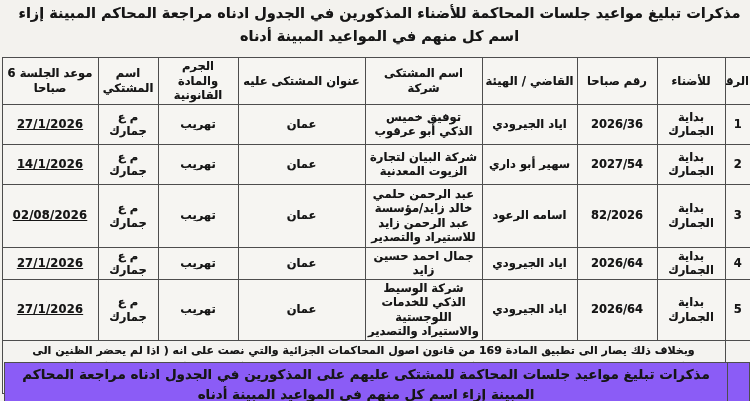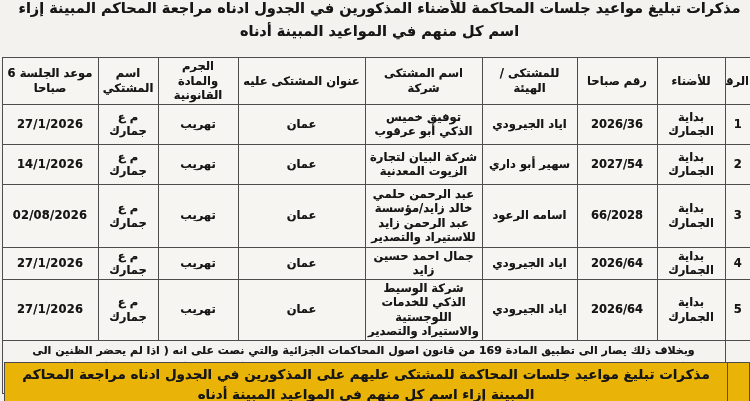--- a/index.html
+++ b/index.html
@@ -8,21 +8,21 @@
     position:relative;
     background:#f3f2ee;
     font-family:"DejaVu Sans", sans-serif;
     color:#161616;
     font-weight:bold;
     direction:rtl;
     text-shadow:0 0 0.5px rgba(40,40,40,.55);
   }
   .title-block {
     position:absolute; top:0; right:0; width:750px; height:38px;
-    display:flex; align-items:center; justify-content:center;
+    display:flex; justify-content:center;
     text-align:center; padding:2px 6px 0 15px;
     font-size:14.5px; line-height:23px;
   }
   table.notice {
     position:absolute; top:57px; right:0; width:748px;
     border-collapse:collapse; table-layout:fixed;
     direction:rtl;
   }
   table.notice th, table.notice td {
     border:1px solid #4d4d4d;
@@ -31,29 +31,29 @@
     padding:1px 2px; overflow:hidden;
     background:#f6f5f2;
   }
   table.notice th:first-child, table.notice td:first-child { border-right:none; white-space:nowrap; }
   tr.hdr th { height:40px; }
   tr.r1 td { height:40px; }
   tr.r2 td { height:40px; }
   tr.r3 td { height:63px; }
   tr.r4 td { height:22px; }
   tr.r5 td { height:48px; }
-  td.date { font-size:12.5px; letter-spacing:.2px; }
+  td.date { font-size:12.5px; letter-spacing:.2px;text-decoration:underline; }
   tr.footnote-row td {
     height:50px; font-size:11px; line-height:16px;
     padding:2px 8px; background:#f4f3f0;
   }
   .bottom-block {
     position:absolute; top:362px; right:0; width:746px; height:40px;
     border:1px solid #4d4d4d; border-bottom:none;
-    display:flex; overflow:hidden; background:#eab308;
+    display:flex; overflow:hidden; background:#8b5cf6;
   }
   .bottom-num-strip { width:22px; border-left:1px solid #4d4d4d; flex:0 0 auto; }
   .bottom-text {
     flex:1 1 auto; text-align:center; padding:1px 4px;
     font-size:13.5px; line-height:20px;
   }
 </style>
 </head>
 <body>
 
@@ -71,21 +71,21 @@
       <col style="width:127px">
     <col style="width:80px">
       <col style="width:60px">
       <col style="width:96px">
   </colgroup>
   <tbody>
       <tr class="hdr">
     <th>الرقم</th>
     <th>للأضناء</th>
     <th>رقم صباحا</th>
-    <th>للمشتكى / الهيئة</th>
+    <th>القاضي / الهيئة</th>
     <th>اسم المشتكى شركة</th>
     <th>عنوان المشتكى عليه</th>
     <th>الجرم والمادة القانونية</th>
     <th>اسم المشتكي</th>
     <th>موعد الجلسة 6 صباحا</th>
   </tr>
   <tr class="r1">
     <td>1</td>
     <td>بداية الجمارك</td>
     <td>2026/36</td>
@@ -103,21 +103,21 @@
     <td>سهير أبو داري</td>
     <td>شركة البيان لتجارة الزيوت المعدنية</td>
     <td>عمان</td>
     <td>تهريب</td>
     <td>م ع جمارك</td>
     <td class="date">14/1/2026</td>
   </tr>
   <tr class="r3">
     <td>3</td>
     <td>بداية الجمارك</td>
-    <td>66/2028</td>
+    <td>82/2026</td>
     <td>اسامه الرعود</td>
     <td>عبد الرحمن حلمي خالد زايد/مؤسسة عبد الرحمن زايد للاستيراد والتصدير</td>
     <td>عمان</td>
     <td>تهريب</td>
     <td>م ع جمارك</td>
     <td class="date">02/08/2026</td>
   </tr>
   <tr class="r4">
     <td>4</td>
     <td>بداية الجمارك</td>

